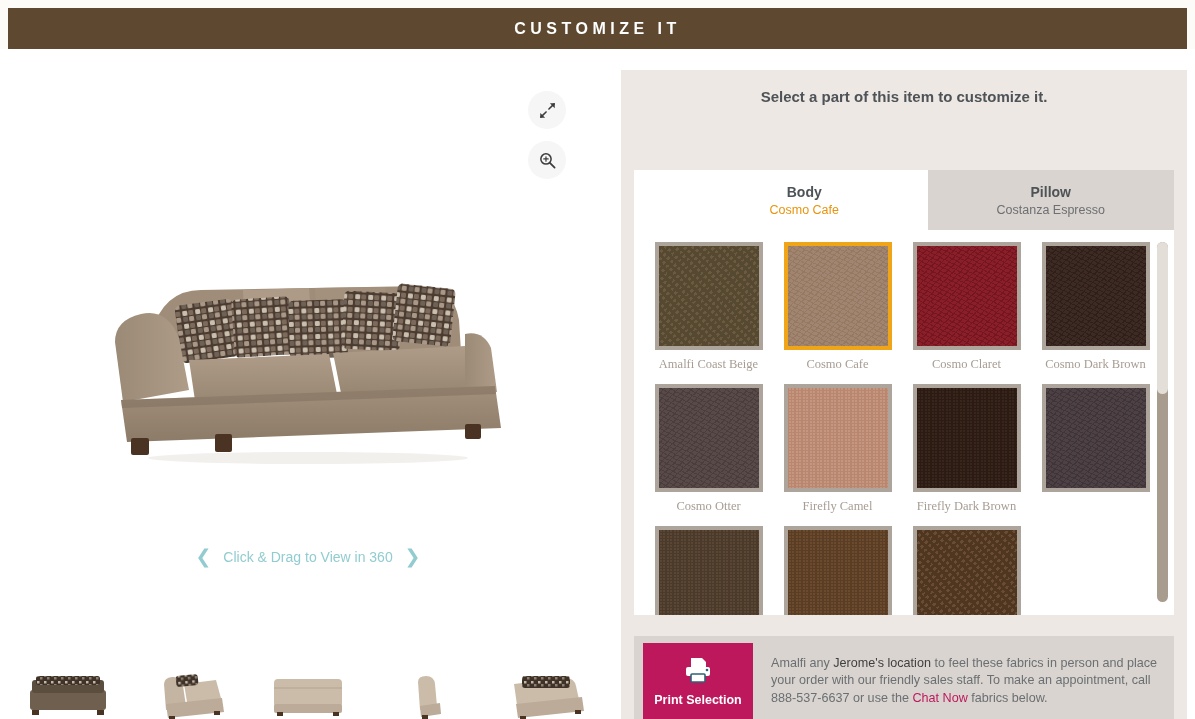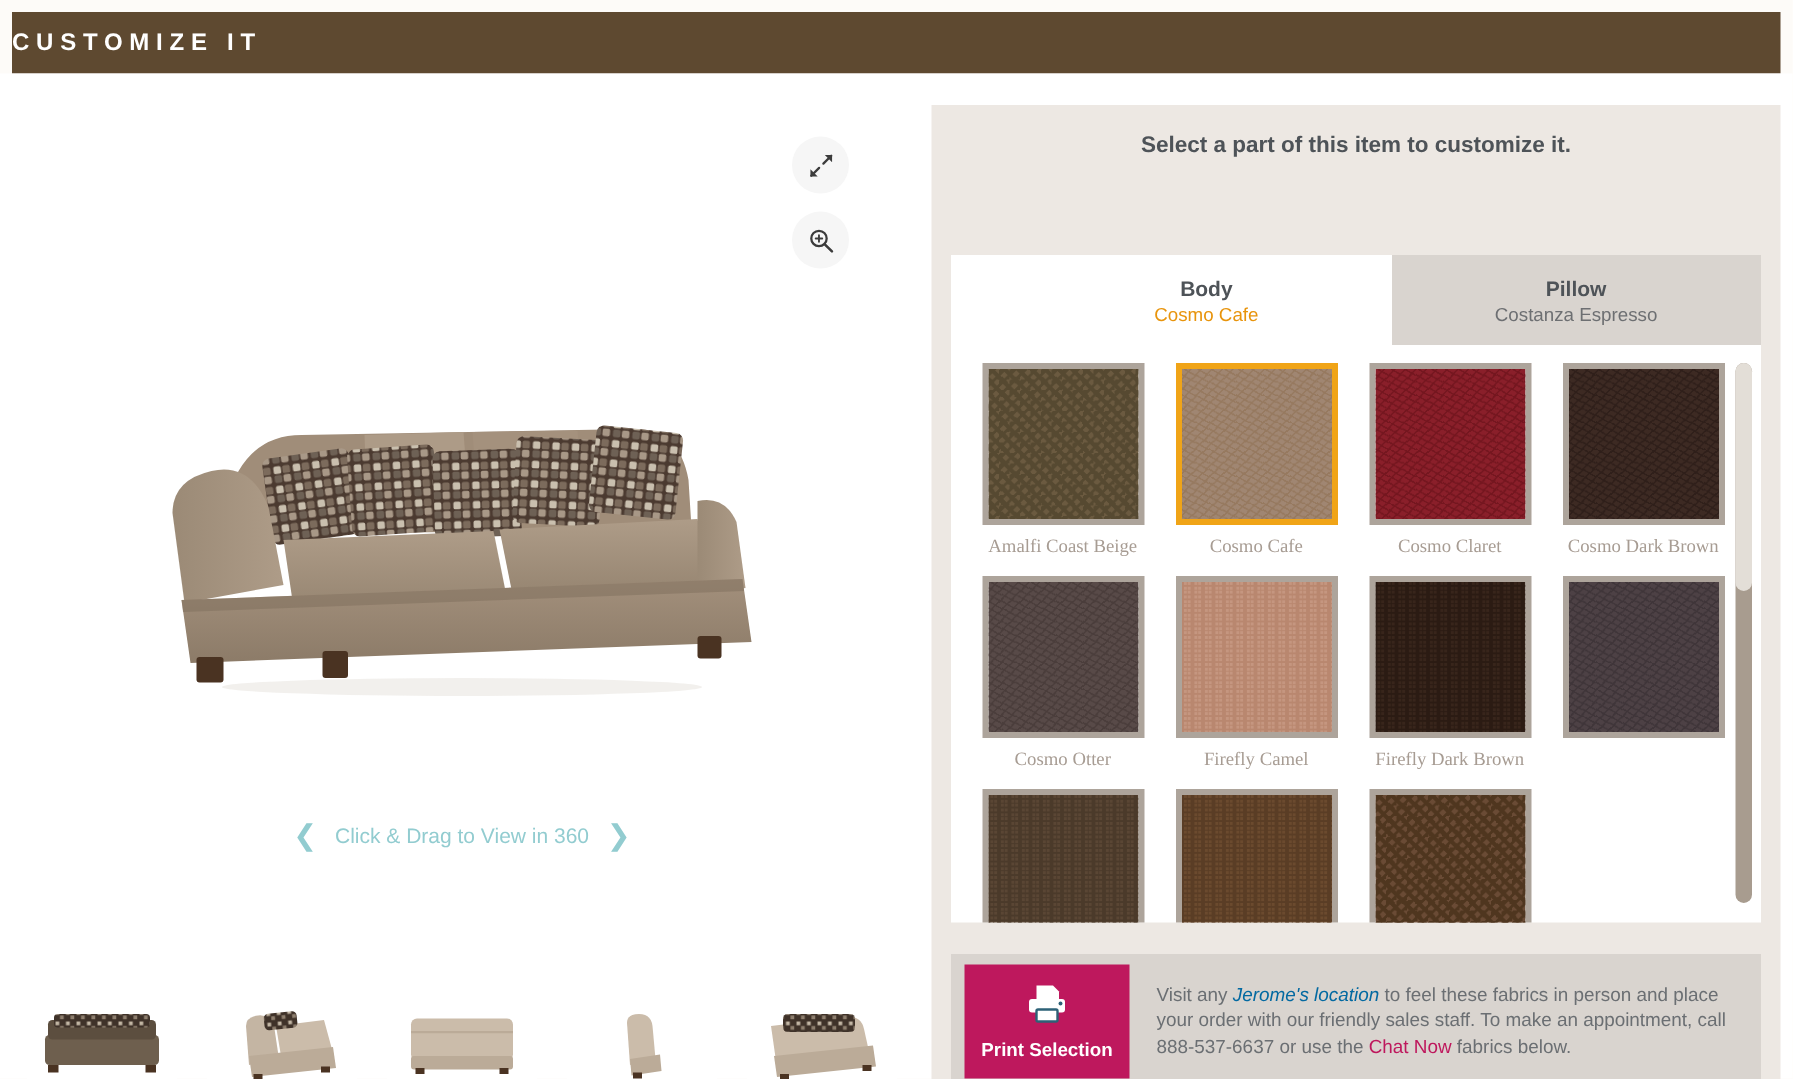--- a/index.html
+++ b/index.html
@@ -9,21 +9,21 @@
     background: #fdfbf8;
     font-family: "Liberation Sans", sans-serif;
     overflow: hidden;
   }
 
   
   .header-bar {
     position: absolute; left: 8px; top: 8px;
     width: 1179px; height: 41px;
     background: #5E4930;
-    display: flex; align-items: center; justify-content: flex-start;
+    display: flex; align-items: center; justify-content: center;
   }
   .header-title {
     color: #ffffff;
     font-size: 16px;
     font-weight: bold;
     letter-spacing: 4.5px;
   }
 
   
   .stage {
@@ -186,21 +186,21 @@
   }
   .print-label {
     color: #ffffff; font-size: 12.5px; font-weight: bold;
   }
   .info-text {
     margin-left: 18px;
     font-size: 12.6px;
     line-height: 17.5px;
     color: #6b6f73;
   }
-  .info-text .red { color: #0369a1; font-style: italic; }
+  .info-text .red { color: #404040; }
   .info-text .bold { font-weight: normal; color: #be185d; }
 </style>
 </head>
 <body>
 
 <div class="header-bar">
   <div class="header-title">CUSTOMIZE IT</div>
 </div>
 
 <div class="stage">
@@ -431,17 +431,17 @@
           <svg width="30" height="28" viewBox="0 0 30 28">
             <path d="M8 2 h11 l4 4 v5 h-15 z" fill="#ffffff"></path>
             <rect x="3" y="11" width="24" height="9" rx="2" fill="#ffffff"></rect>
             <rect x="8" y="18" width="14" height="8" rx="1" fill="#ffffff" stroke="#2D6177" stroke-width="1.6"></rect>
             <circle cx="24" cy="14" r="1.3" fill="#2D6177"></circle>
           </svg>
         </span>
         <span class="print-label">Print Selection</span>
       </div>
       <div class="info-text">
-        <span>Visit any </span><span class="red">Jerome's location</span><span> to feel these fabrics in person and place your order with our friendly sales staff. To make an appointment, call 888-537-6637 or use the </span><span class="bold">Chat Now</span><span> fabrics below.</span>
+        <span>Amalfi any </span><span class="red">Jerome's location</span><span> to feel these fabrics in person and place your order with our friendly sales staff. To make an appointment, call 888-537-6637 or use the </span><span class="bold">Chat Now</span><span> fabrics below.</span>
       </div>
     </div>
   </div>
 </div>
 
 </body></html>

